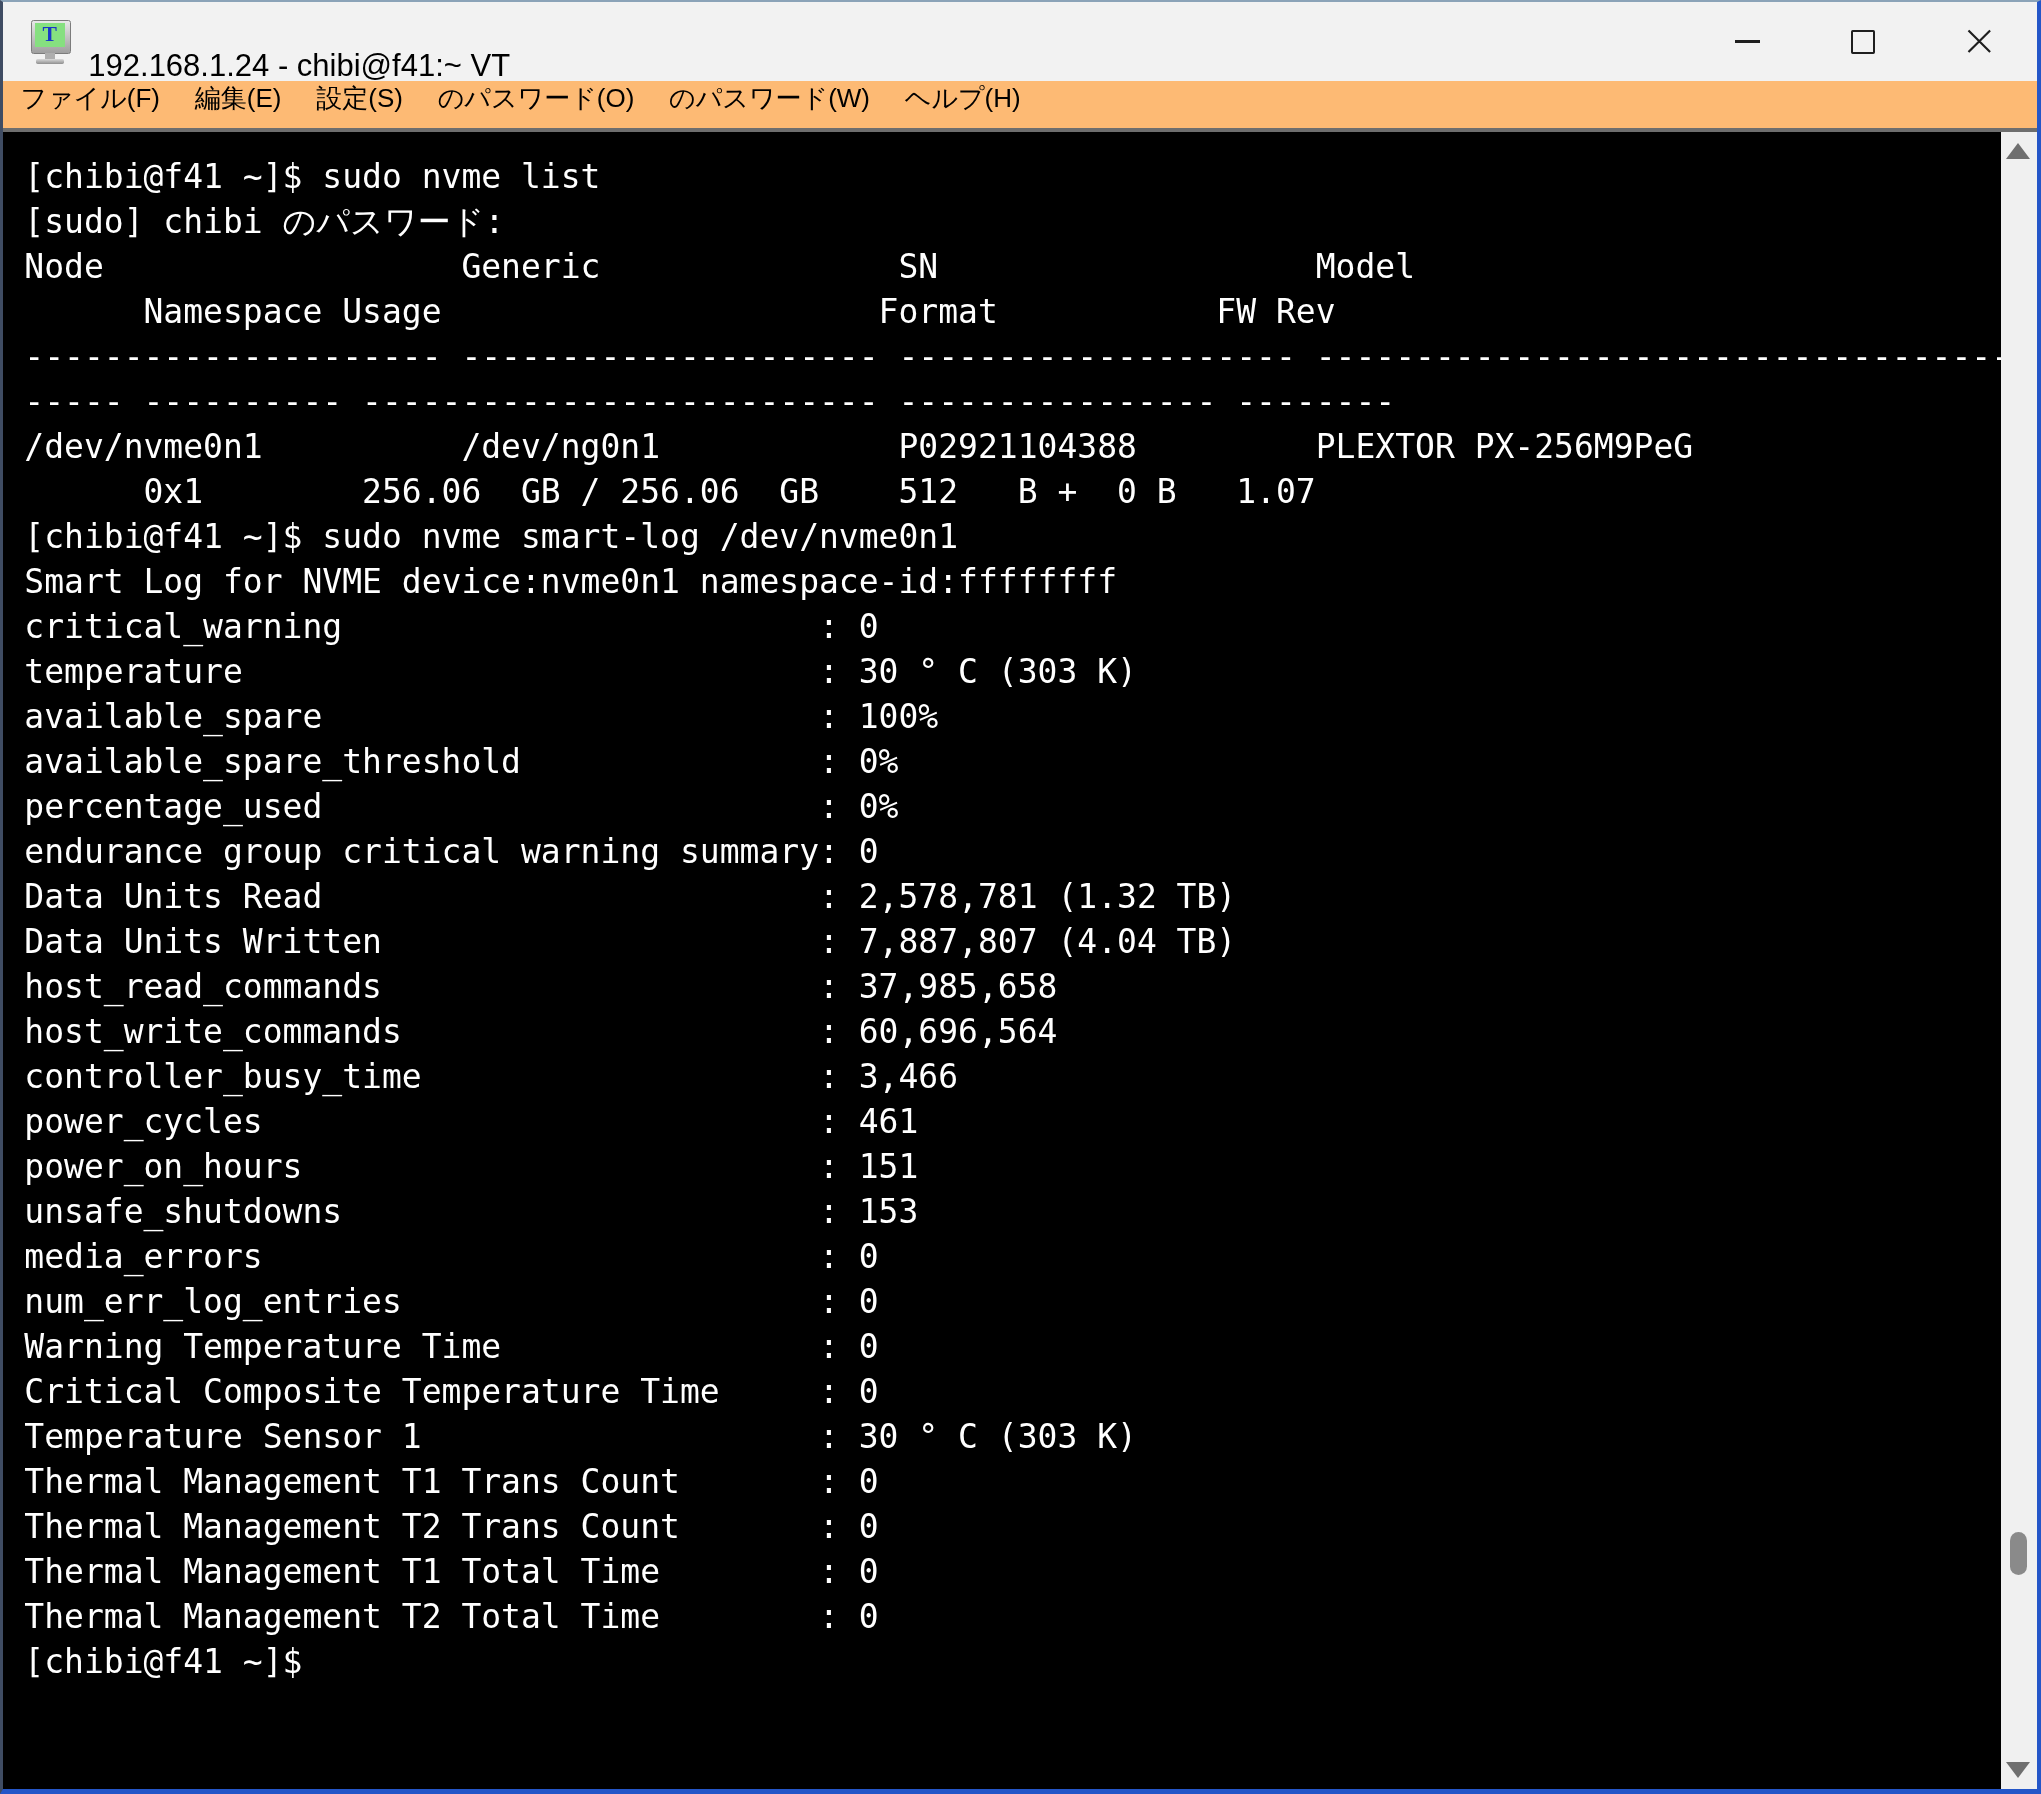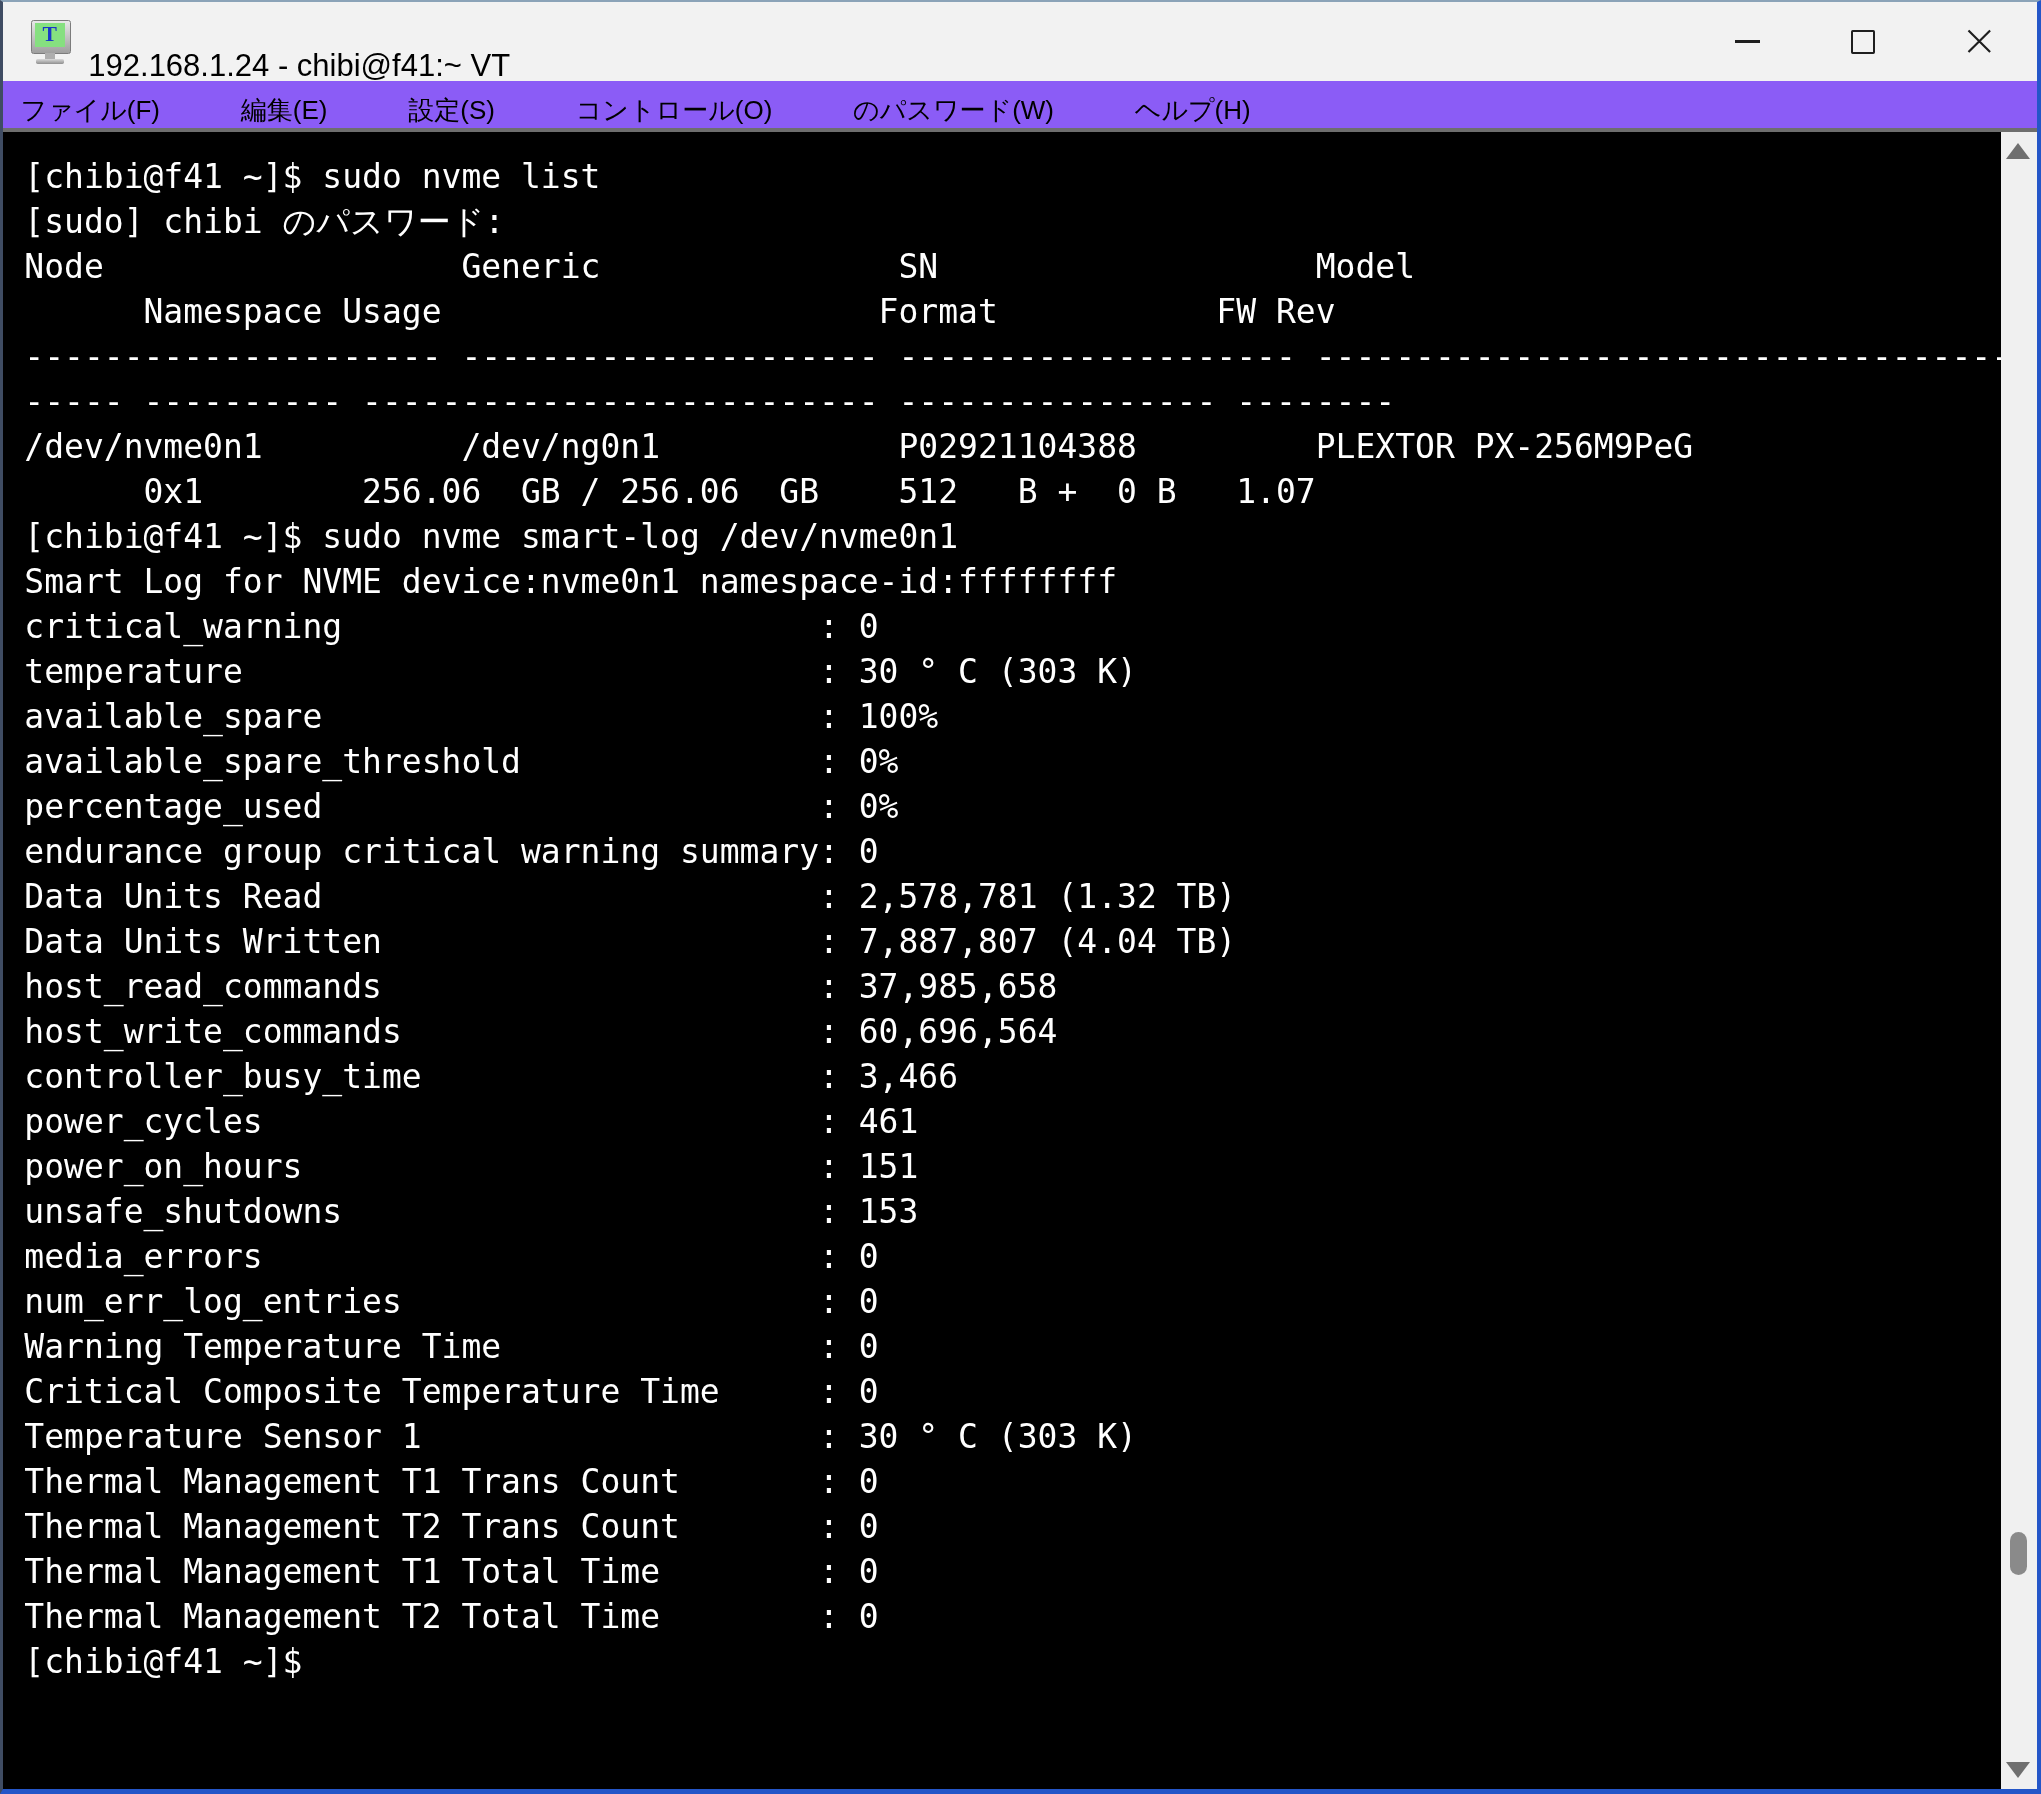--- a/index.html
+++ b/index.html
@@ -24,22 +24,22 @@
   .app-icon .neck{position:absolute;left:16.6px;top:35px;width:10px;height:5.8px;background:#aeaeae;}
   .app-icon .base{position:absolute;left:7.5px;top:41px;width:28px;height:5px;background:linear-gradient(#d9d9d9,#8f8f8f);border-radius:1.7px;}
   .title-text{margin-left:13.3px;font-size:31px;color:#000;white-space:nowrap;margin-top:48px;}
 
   .window-controls{position:absolute;top:0;right:0;height:79px;display:flex;}
   .wbtn{width:116px;height:79px;display:flex;align-items:center;justify-content:center;background:transparent;border:0;padding:0;}
   .min-glyph{display:block;width:25px;height:3.3px;background:#1f1f1f;}
   .max-glyph{display:block;width:20px;height:20px;border:2.5px solid #1f1f1f;border-radius:1.7px;background:transparent;}
 
   
-  .menubar{flex:0 0 auto;height:47px;background:#8b5cf6;border-bottom:4.2px solid #6e6e6e;
-    display:flex;align-items:flex-end;font-size:26px;color:#000;gap:46px;}
+  .menubar{flex:0 0 auto;height:47px;background:#fdba74;border-bottom:4.2px solid #6e6e6e;
+    display:flex;align-items:flex-start;font-size:26px;color:#000;}
   .menu-item{padding:0 17.4px;white-space:nowrap;cursor:default;}
 
   
   .terminal{flex:1 1 auto;position:relative;background:#000;overflow:hidden;}
   .terminal pre{
     margin:18px;padding:4.2px 0 0 3.3px;
     font-family:"DejaVu Sans Mono","Liberation Mono",monospace;
     font-size:33px;line-height:45px;
     color:#fff;white-space:pre;
   }
@@ -81,21 +81,21 @@
           <path d="M3 3 L29 29 M29 3 L3 29" stroke="#1f1f1f" stroke-width="2.6" fill="none"></path>
         </svg>
       </button>
     </div>
   </div>
 
   <div class="menubar">
     <span class="menu-item">ファイル(F)</span>
     <span class="menu-item">編集(E)</span>
     <span class="menu-item">設定(S)</span>
-    <span class="menu-item">コントロール(O)</span>
+    <span class="menu-item">のパスワード(O)</span>
     <span class="menu-item">のパスワード(W)</span>
     <span class="menu-item">ヘルプ(H)</span>
   </div>
 
   <div class="terminal">
     <pre>[chibi@f41 ~]$ sudo nvme list
 [sudo] chibi のパスワード:
 Node                  Generic               SN                   Model
       Namespace Usage                      Format           FW Rev
 --------------------- --------------------- -------------------- -----------------------------------

